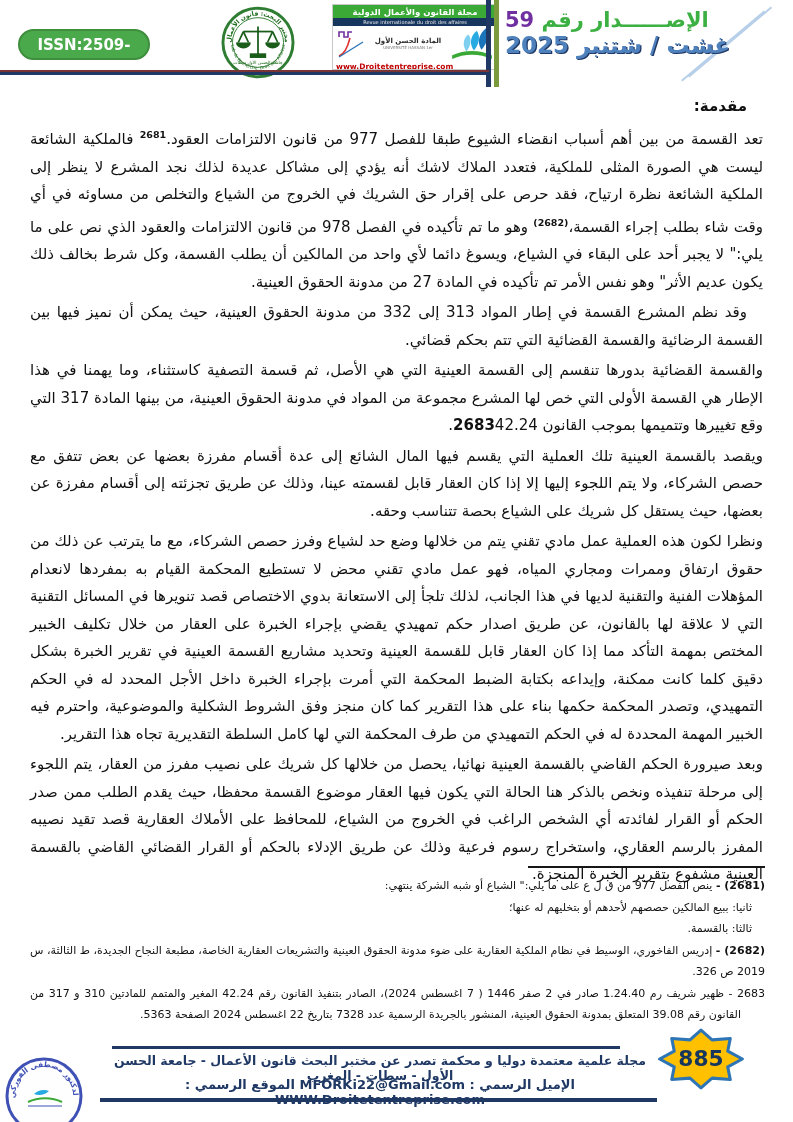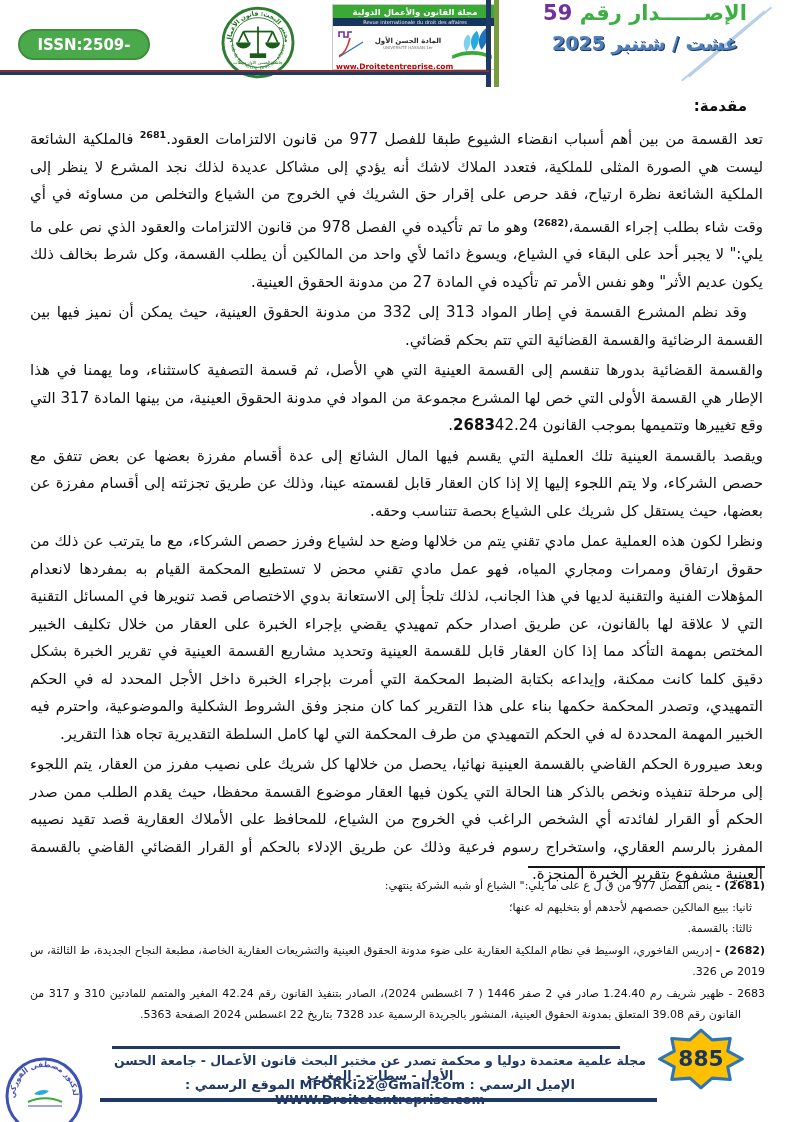--- a/index.html
+++ b/index.html
@@ -27,25 +27,25 @@
   .jb-univ{text-align:center; line-height:1.1;}
   .jb-univ .ar{font-size:7px; color:#2b2b2b; font-weight:bold; direction:rtl;}
   .jb-univ .fr{font-size:4px; color:#777;}
   .jb-web{color:var(--red,#c00000); font-size:7.5px; font-weight:bold; padding:0 3px;}
   .bar{position:absolute; top:0; height:87px; width:5px;}
   .bar-navy{left:486px; background:var(--navy,#1f3864);}
   .bar-green{left:494px; background:#7a9a3d;}
   .diag{position:absolute; height:1.5px; background:#b7cfe9;}
   .d1{left:676px; top:41px; width:108px; transform:rotate(-40deg);}
   .d2{left:669px; top:45px; width:108px; transform:rotate(-40deg);}
-  .issue{position:absolute; left:505px; top:1px; width:280px; text-align:center; direction:rtl;}
+  .issue{position:absolute; left:505px; top:8px; width:280px; text-align:left; direction:rtl;}
   .issue-l1{font-size:21px; font-weight:bold;}
   .issue-l1 .lab{color:var(--issue_green,#3cb043);}
   .issue-l1 .num{color:var(--issue_purple,#7030a0);}
-  .issue-l2{margin-top:7px; font-size:19px; font-weight:bold; color:var(--issue_blue,#4f81bd);
+  .issue-l2{font-size:23px; font-weight:bold; color:var(--issue_blue,#4f81bd);
             text-shadow:1.2px 1.2px 0 var(--navy,#1f3864);}
   .header-rule{position:absolute; left:0; top:70px; width:489px; height:5px;
     background:linear-gradient(to bottom,#7b3434 0 35%, var(--navy,#1f3864) 35% 100%);}
   
   .body{position:absolute; left:30px; top:97px; width:733px; direction:rtl; text-align:justify;}
   .heading{font-size:15px; font-weight:bold; margin:0 16px 6px 0;}
   .body p{margin:0 0 3px 0; font-size:15px; line-height:27.5px;}
   .body p.indent{text-indent:16px;}
   .body sup{font-size:9.5px; font-weight:bold; unicode-bidi:isolate;}
   .fnb{font-weight:bold; unicode-bidi:isolate;}

